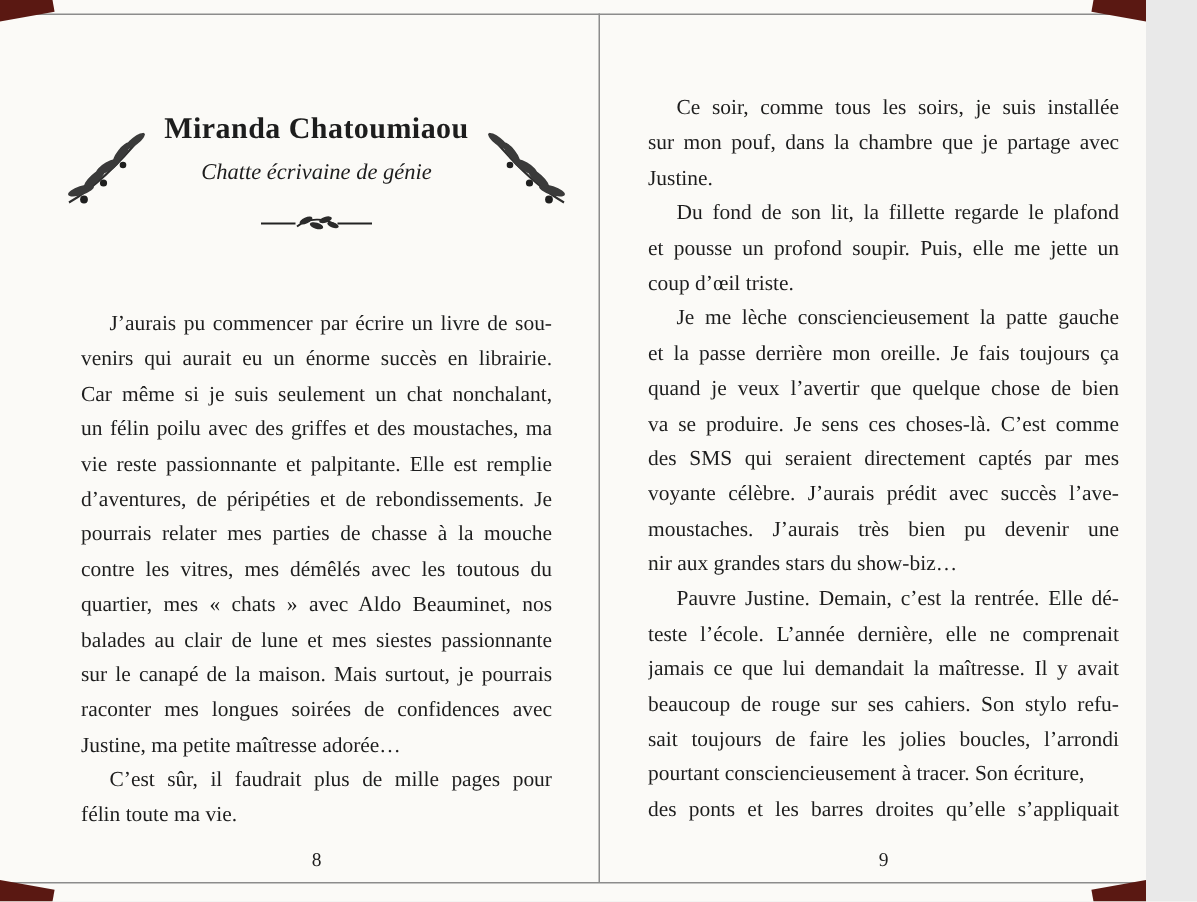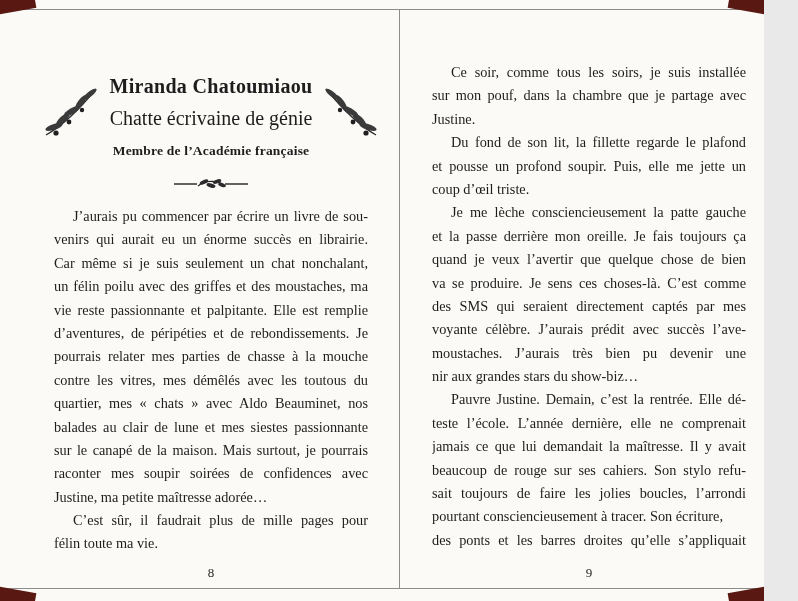--- a/index.html
+++ b/index.html
@@ -30,21 +30,21 @@
   .corner.bl{bottom:-8px;left:-11px;transform:rotate(10deg);}
   .corner.br{bottom:-8px;right:-11px;transform:rotate(-10deg);}
 
   .page{position:absolute;top:9px;height:579px;width:314px;}
   .page-left{left:54px;}
   .page-right{left:432px;}
 
   
   .masthead{position:absolute;top:56px;left:0;right:0;text-align:center;}
   .m-title{font-size:20px;font-weight:bold;letter-spacing:.3px;padding-top:10px;margin:0 0 9px;}
-  .m-sub{font-size:20px;margin:0 0 13px;}
+  .m-sub{font-style:italic;font-size:15px;margin:0 0 13px;}
   .m-member{font-weight:bold;font-size:13.5px;letter-spacing:.2px;margin:0;}
   .branch{position:absolute;top:18px;width:58px;height:56px;}
   .branch.left{left:-12px;}
   .branch.right{right:-12px;transform:scaleX(-1);}
   .ornament{margin-top:17px;}
   .ornament svg{width:78px;height:16px;}
 
   
   .body-text{position:absolute;left:0;right:0;font-size:14.3px;}
   .body-left{top:196px;font-family:Liberation Serif, serif;}
@@ -103,21 +103,20 @@
         <ellipse cx="30" cy="28" rx="9" ry="3" fill="#3a3a3a" transform="rotate(-30 30 28)"></ellipse>
         <ellipse cx="39" cy="19" rx="8.5" ry="2.8" fill="#3a3a3a" transform="rotate(-52 39 19)"></ellipse>
         <ellipse cx="48" cy="11" rx="8" ry="2.6" fill="#3a3a3a" transform="rotate(-38 48 11)"></ellipse>
         <circle cx="14" cy="50" r="2.6" fill="#1f1f1f"></circle>
         <circle cx="27" cy="39" r="2.4" fill="#1f1f1f"></circle>
         <circle cx="40" cy="27" r="2.2" fill="#1f1f1f"></circle>
       </svg>
 
       <h1 class="m-title">Miranda Chatoumiaou</h1>
       <p class="m-sub">Chatte écrivaine de génie</p>
-      <p class="m-member">Membre de l’Académie française</p>
 
       <div class="ornament">
         <svg viewBox="0 0 78 16">
           <path d="M2 8 H 25" stroke="#222" stroke-width="1.4" fill="none"></path>
           <path d="M53 8 H 76" stroke="#222" stroke-width="1.4" fill="none"></path>
           <path d="M26 10 C 33 4, 45 4, 52 9" stroke="#222" stroke-width="1.2" fill="none"></path>
           <ellipse cx="32" cy="6" rx="4.6" ry="2" fill="#2b2b2b" transform="rotate(-24 32 6)"></ellipse>
           <ellipse cx="39" cy="9.5" rx="4.6" ry="2" fill="#2b2b2b" transform="rotate(16 39 9.5)"></ellipse>
           <ellipse cx="45" cy="5.5" rx="4.4" ry="1.9" fill="#2b2b2b" transform="rotate(-18 45 5.5)"></ellipse>
           <ellipse cx="50" cy="9" rx="4" ry="1.8" fill="#2b2b2b" transform="rotate(20 50 9)"></ellipse>
@@ -131,21 +130,21 @@
           <div class="line">venirs qui aurait eu un énorme succès en librairie.</div>
           <div class="line">Car même si je suis seulement un chat nonchalant,</div>
           <div class="line">un félin poilu avec des griffes et des moustaches, ma</div>
           <div class="line">vie reste passionnante et palpitante. Elle est remplie</div>
           <div class="line">d’aventures, de péripéties et de rebondissements. Je</div>
           <div class="line">pourrais relater mes parties de chasse à la mouche</div>
           <div class="line">contre les vitres, mes démêlés avec les toutous du</div>
           <div class="line">quartier, mes « chats » avec Aldo Beauminet, nos</div>
           <div class="line">balades au clair de lune et mes siestes passionnante</div>
           <div class="line">sur le canapé de la maison. Mais surtout, je pourrais</div>
-          <div class="line">raconter mes soupir soirées de confidences avec</div>
+          <div class="line">raconter mes longues soirées de confidences avec</div>
           <div class="line last">Justine, ma petite maîtresse adorée…</div>
         </div>
         <div class="para">
           <div class="line first">C’est sûr, il faudrait plus de mille pages pour</div>
           <div class="line last">félin toute ma vie.</div>
         </div>
       </div>
 
     <div class="pagenum">8</div>
   </div>

